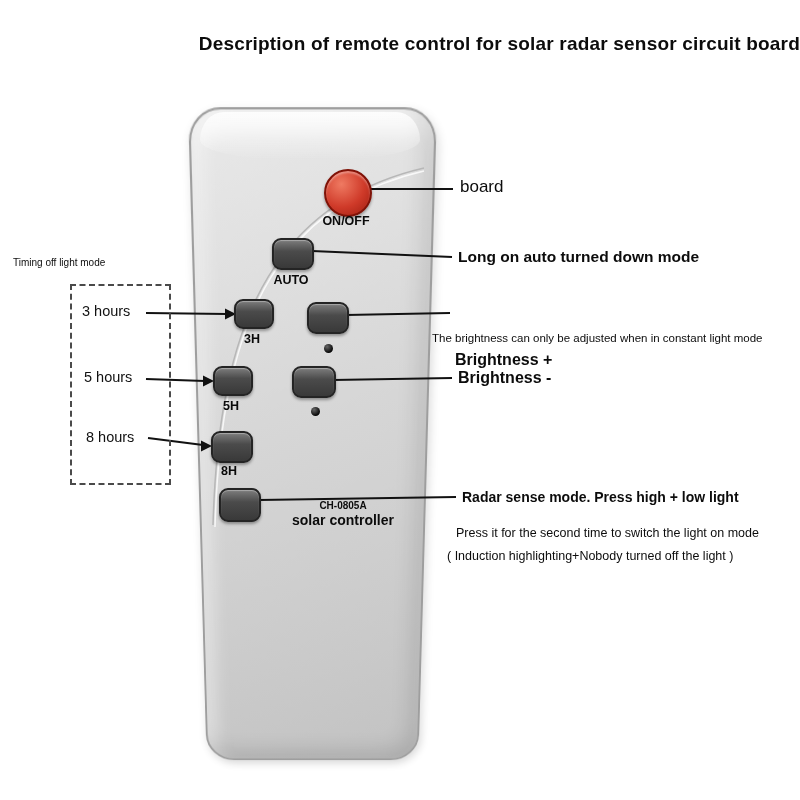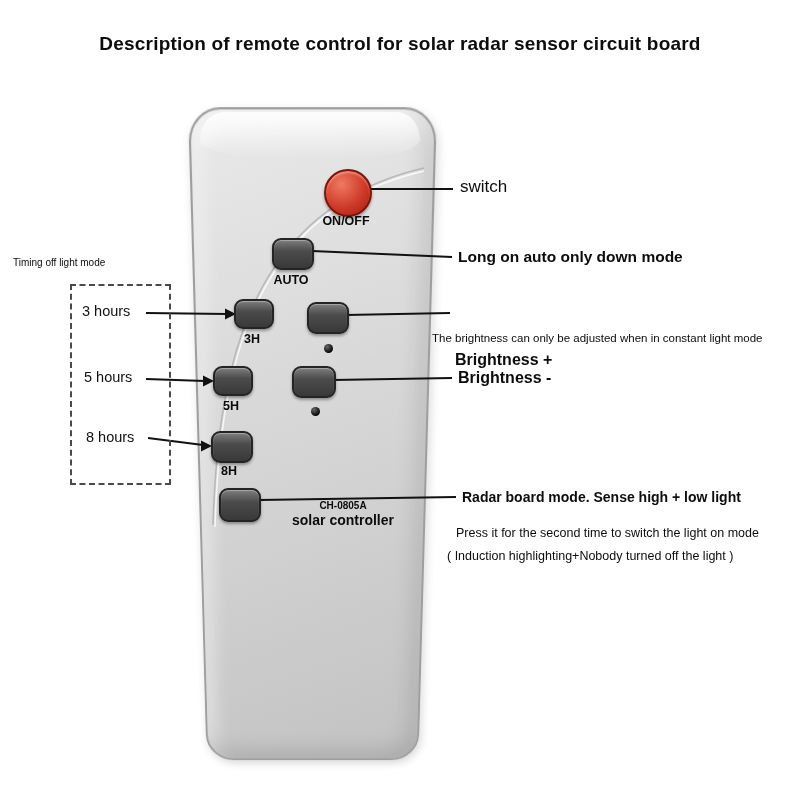--- a/index.html
+++ b/index.html
@@ -1,21 +1,21 @@
 <!DOCTYPE html>
 <html><head>
 <meta charset="utf-8">
 <style>
   html,body{margin:0;padding:0;background:#ffffff;}
   .page{
     position:relative;width:800px;height:800px;background:#ffffff;
     font-family:"Liberation Sans",sans-serif;color:#0c0c0c;overflow:hidden;
   }
   .title{
-    position:absolute;top:33px;left:0;width:100%;text-align:center;
+    position:absolute;top:33px;left:0;width:100%;text-align:right;
     font-size:19px;font-weight:bold;letter-spacing:.2px;
   }
   
   .remote-body{
     position:absolute;left:198px;top:132px;width:225px;height:652px;
     border-radius:30px;
     background:linear-gradient(160deg,#e9e9e9 0%,#d8d8d8 40%,#cbcbcb 75%,#c2c2c2 100%);
     border:2px solid #9e9e9e;
     box-shadow:inset -8px -10px 22px rgba(0,0,0,.12), inset 8px 12px 18px rgba(255,255,255,.55), 2px 4px 10px rgba(0,0,0,.15);
     transform:perspective(600px) rotateX(-8.5deg);
@@ -122,22 +122,22 @@
 
   <div class="model-label z6">CH-0805A</div>
   <div class="controller-label z6">solar controller</div>
 
   <div class="left-heading z10">Timing off light mode</div>
   <div class="dashed-box z10"></div>
   <div class="left-item li-0 z10">3 hours</div>
   <div class="left-item li-1 z10">5 hours</div>
   <div class="left-item li-2 z10">8 hours</div>
 
-  <div class="r-switch z10">switch</div>
-  <div class="r-auto z10">Long on auto only down mode</div>
+  <div class="r-switch z10">board</div>
+  <div class="r-auto z10">Long on auto turned down mode</div>
   <div class="r-bplus z10">Brightness +</div>
   <div class="r-bnote z10">The brightness can only be adjusted when in constant light mode</div>
   <div class="r-bminus z10">Brightness -</div>
-  <div class="r-radar z10">Radar board mode. Sense high + low light</div>
+  <div class="r-radar z10">Radar sense mode. Press high + low light</div>
   <div class="r-rnote1 z10">Press it for the second time to switch the light on mode</div>
   <div class="r-rnote2 z10">( Induction highlighting+Nobody turned off the light )</div>
 
 </div>
 
 </body></html>

